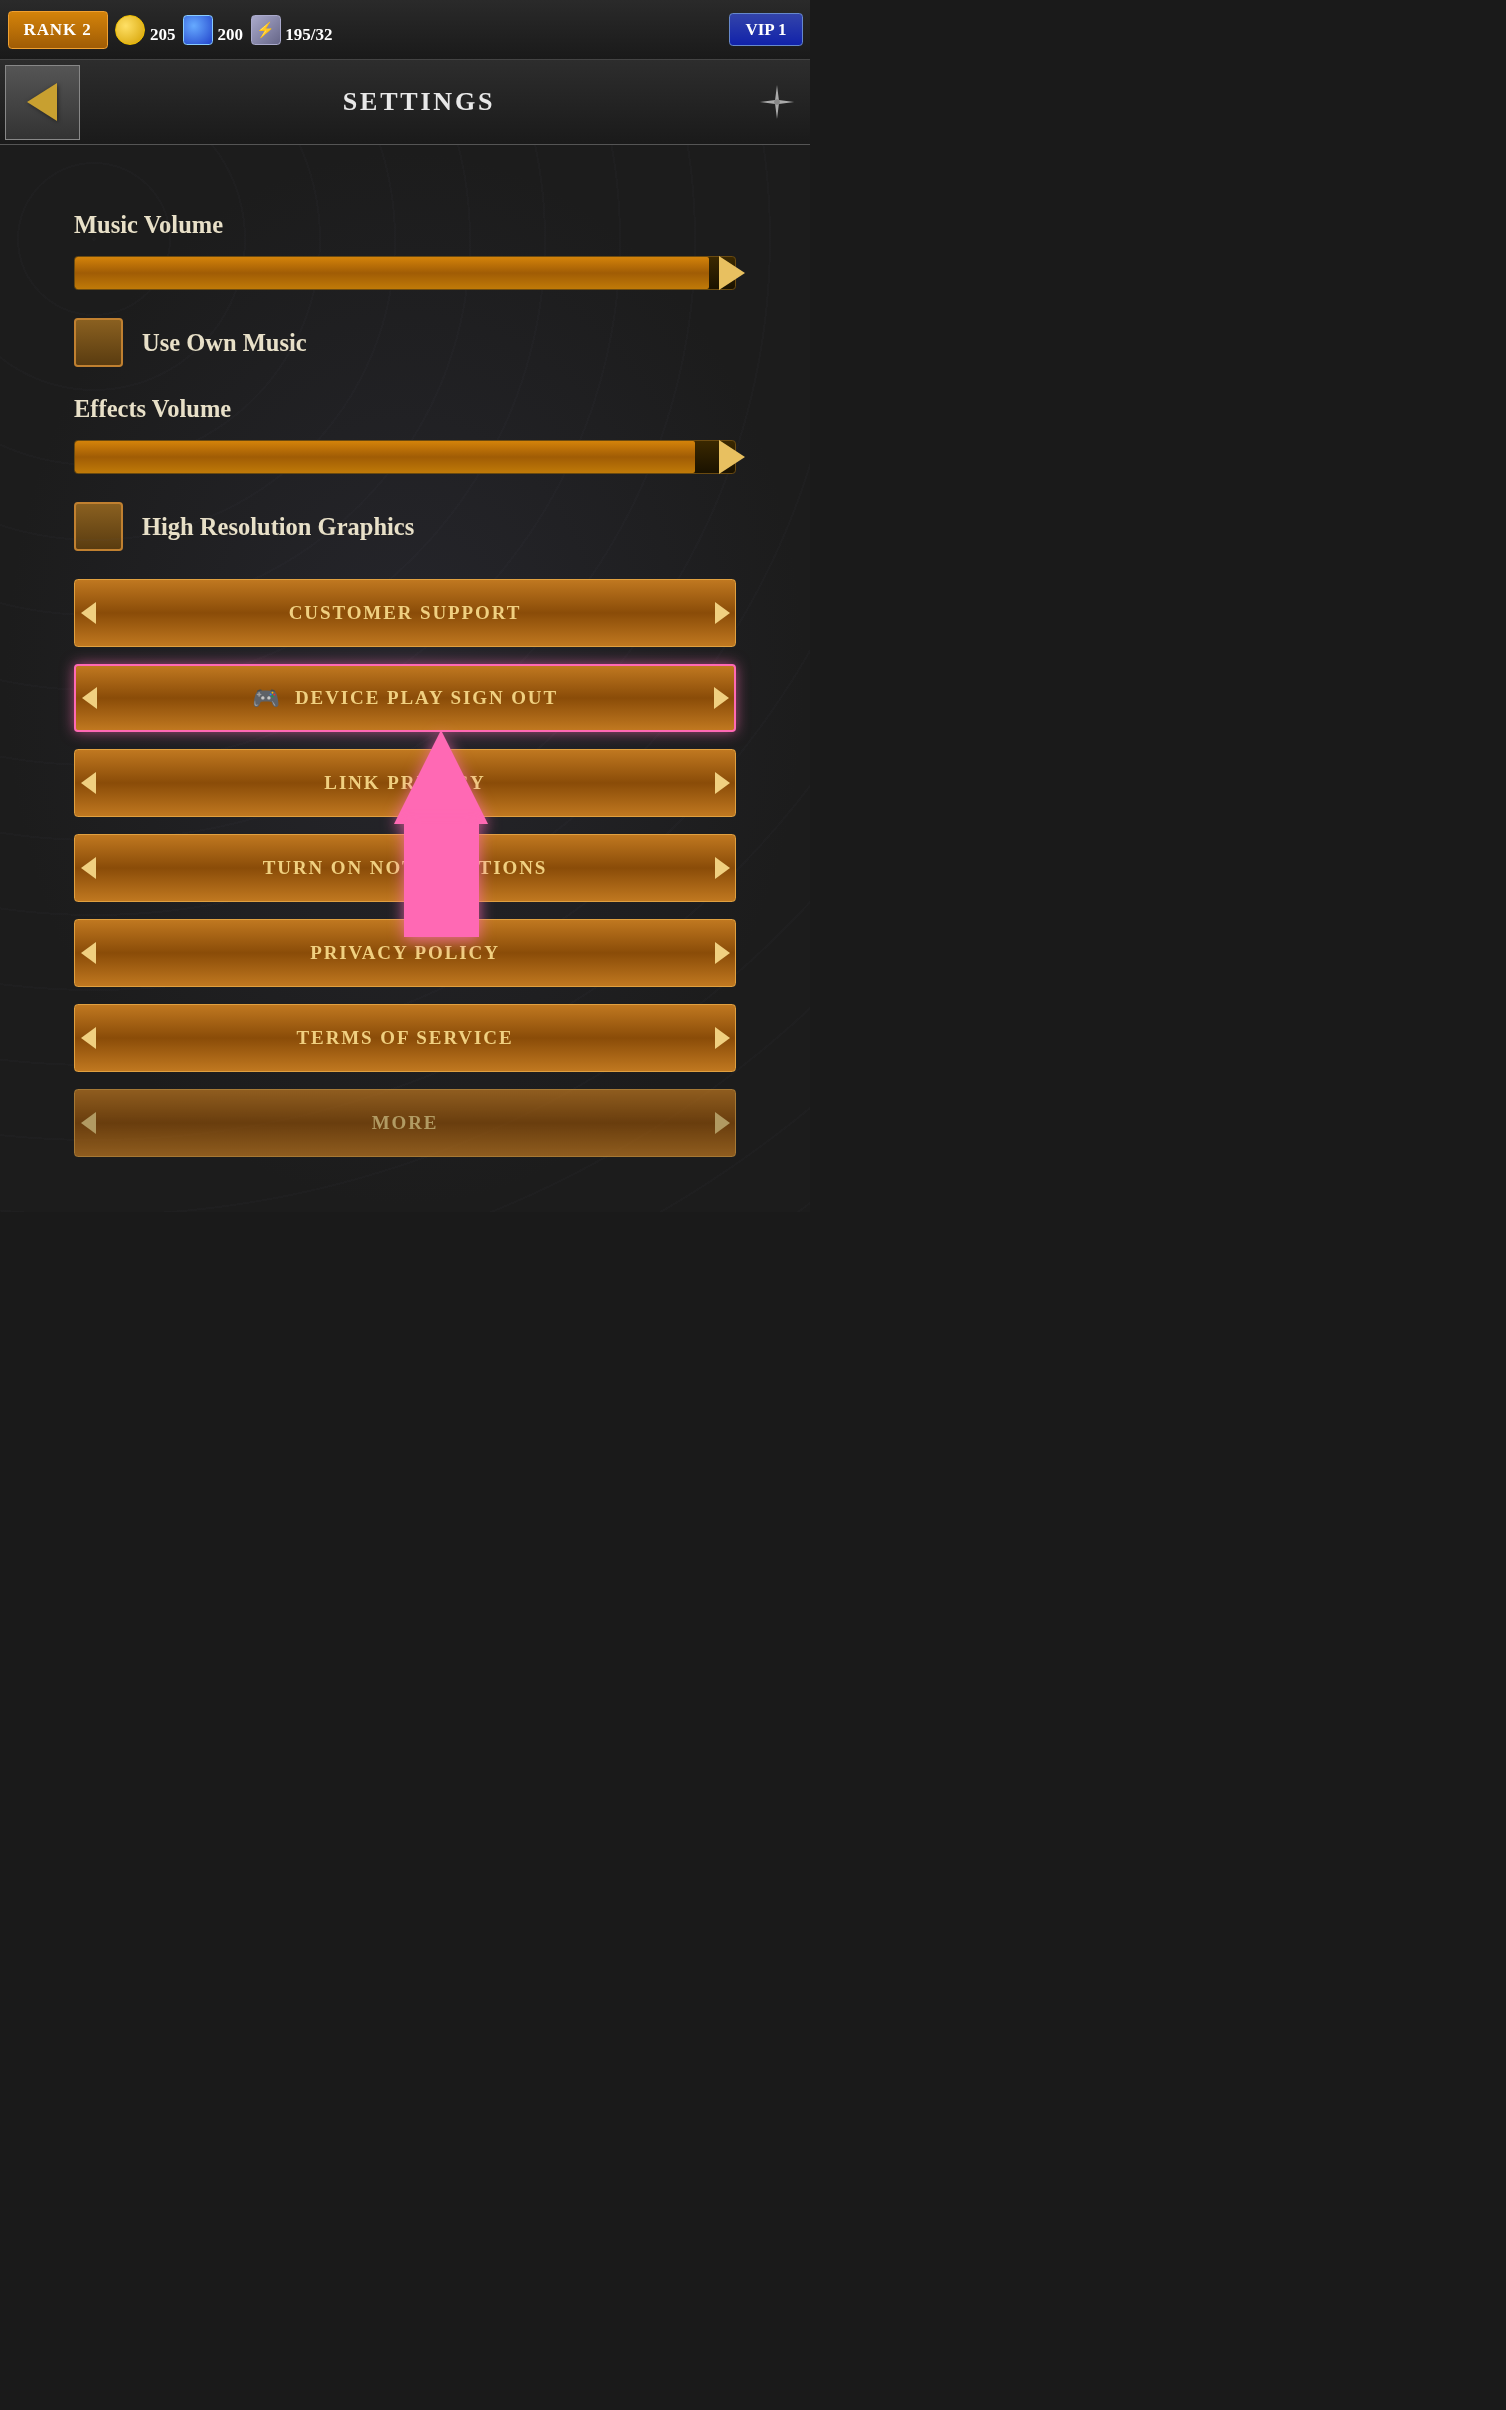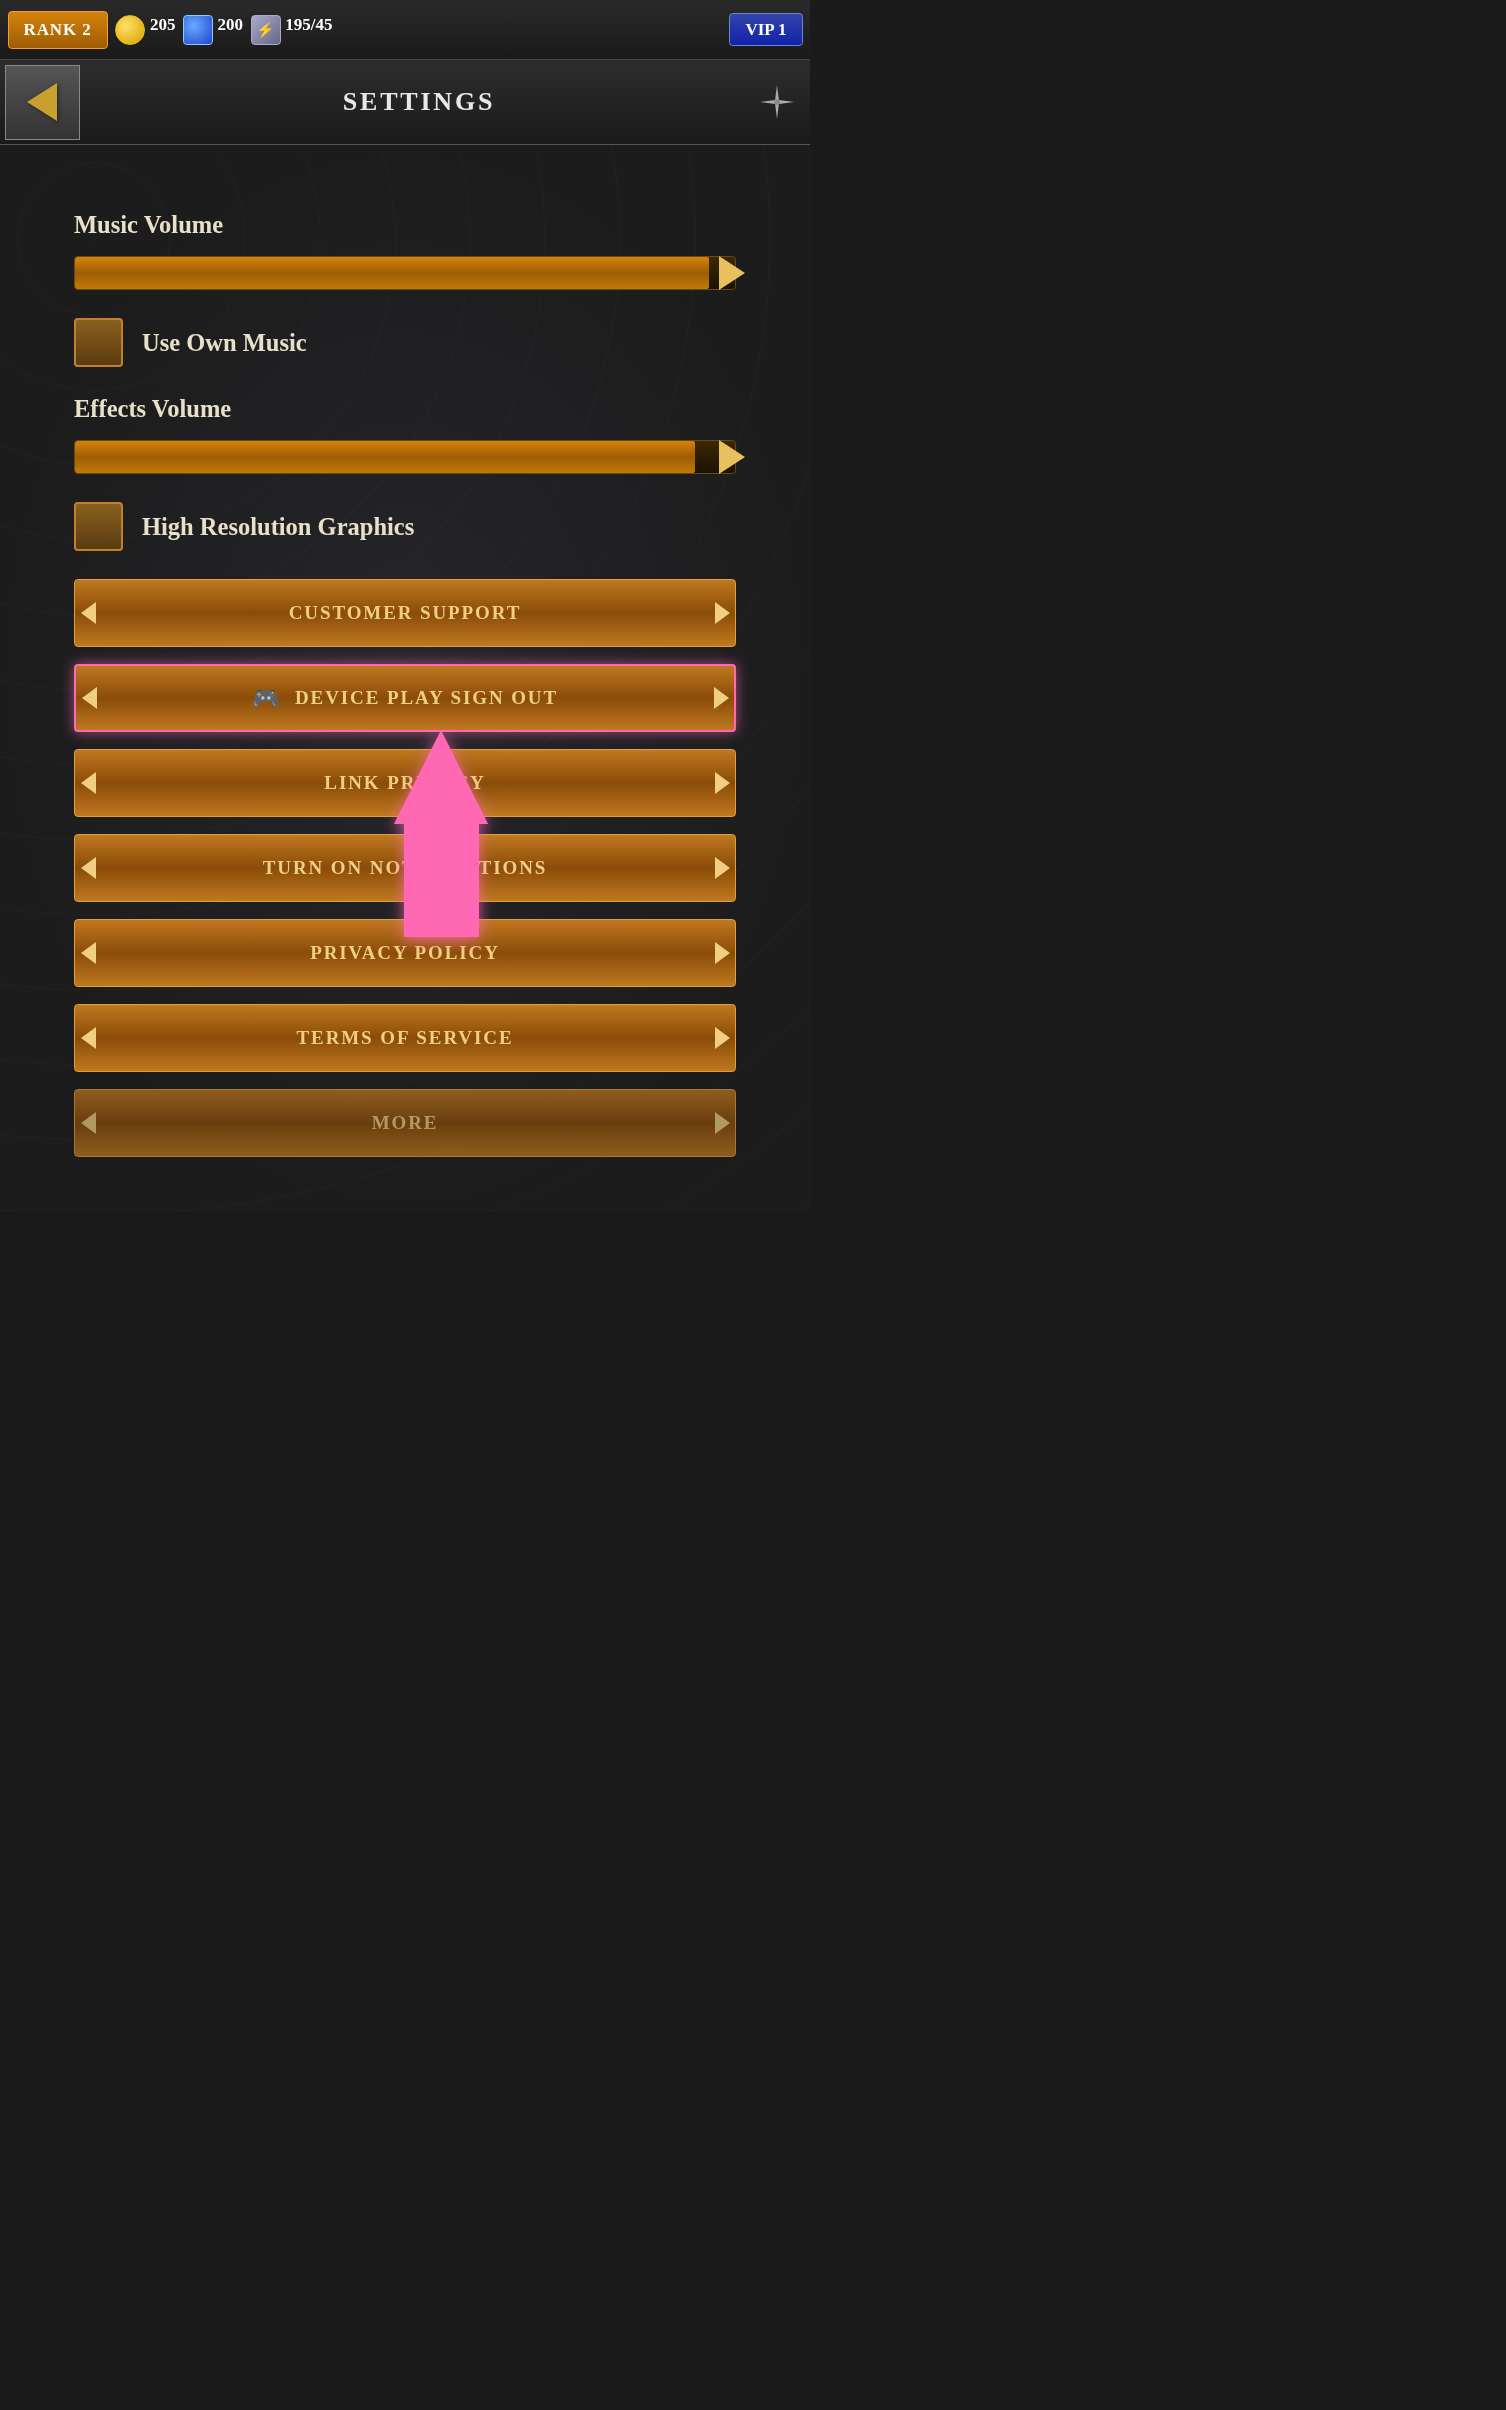--- a/index.html
+++ b/index.html
@@ -29,21 +29,21 @@
       color: #fff;
       font-weight: bold;
       font-size: 17px;
       padding: 8px 15px;
       border-radius: 3.8px;
       letter-spacing: 0.9px;
     }
 
     .top-currency {
       display: flex;
-      align-items: flex-start;
+      align-items: flex-end;
       gap: 4.7px;
       color: #fff;
       font-size: 17px;
       font-weight: bold;
     }
 
     .coin-icon {
       width: 30px;
       height: 30px;
       background: radial-gradient(circle at 35% 35%, #ffe066, #d4a000);
@@ -343,21 +343,21 @@
     <span>205</span>
   </div>
 
   <div class="top-currency">
     <span class="gem-icon"></span>
     <span>200</span>
   </div>
 
   <div class="top-currency">
     <span class="energy-icon"></span>
-    <span>195/45</span>
+    <span>195/32</span>
   </div>
 
   <div class="vip-badge">VIP 1</div>
 </div>
 
 <div class="page-header">
   <div class="back-button">
     <div class="back-arrow"></div>
   </div>
   <div class="header-title">SETTINGS</div>

